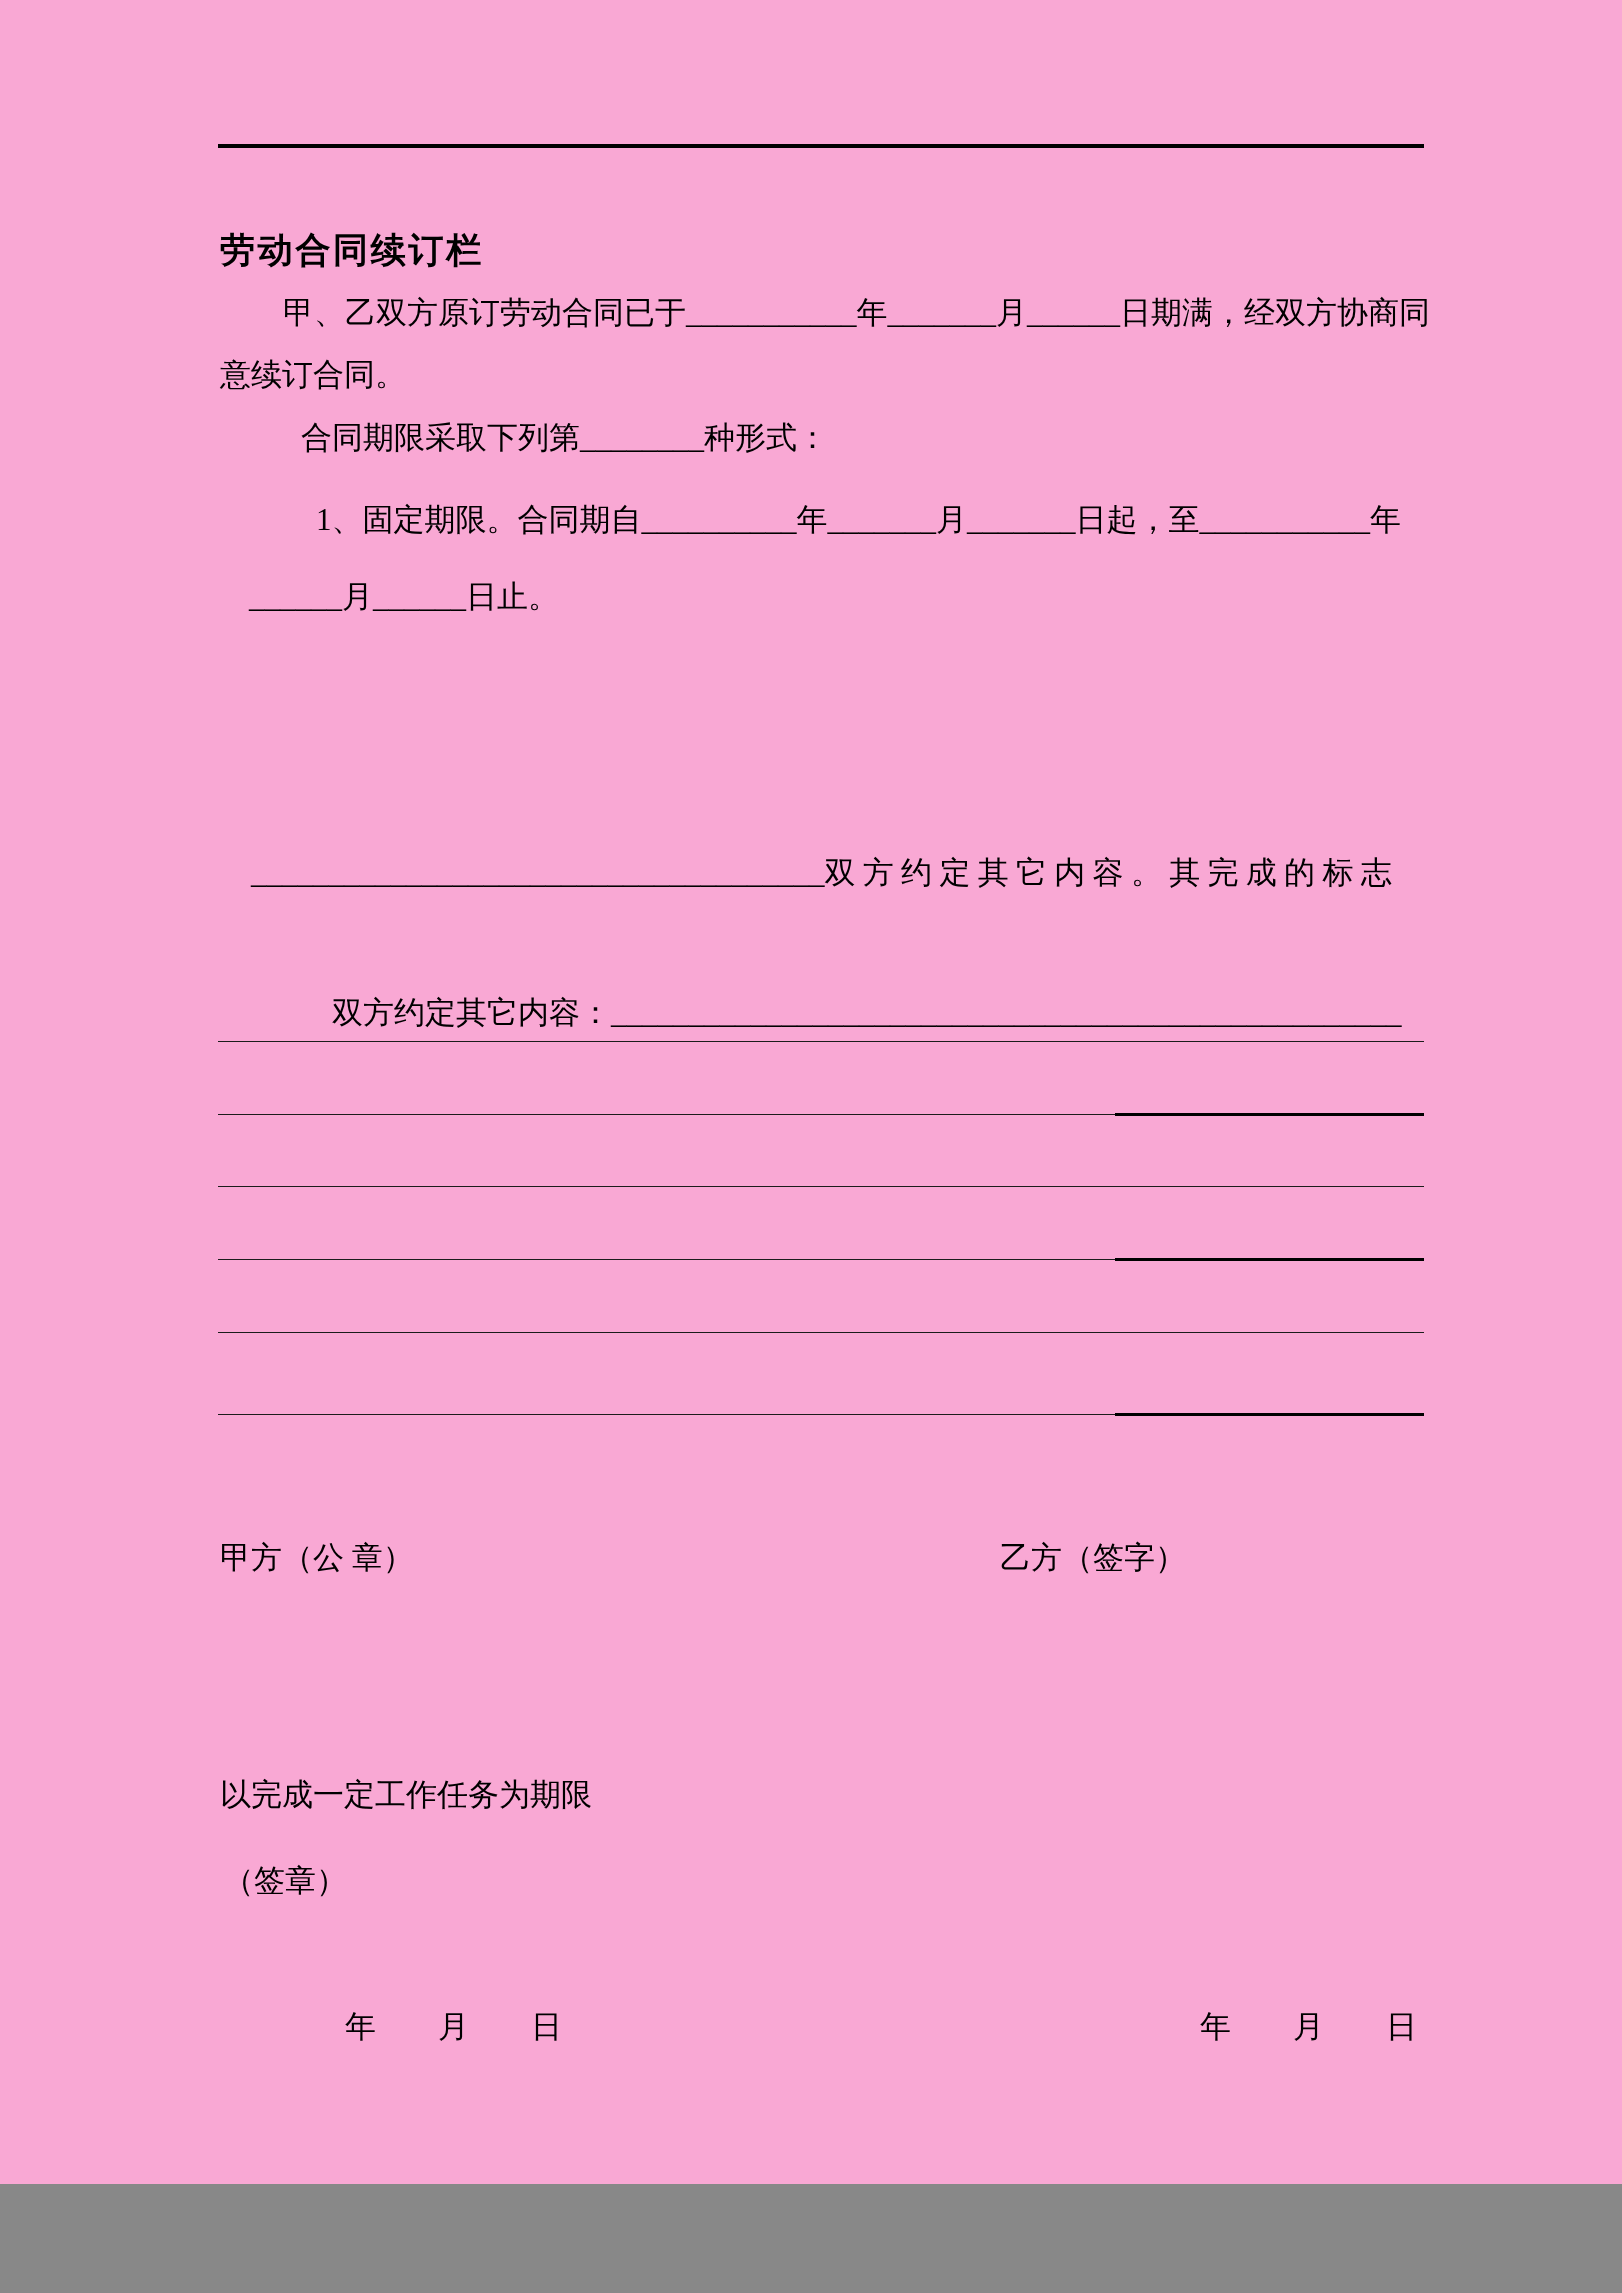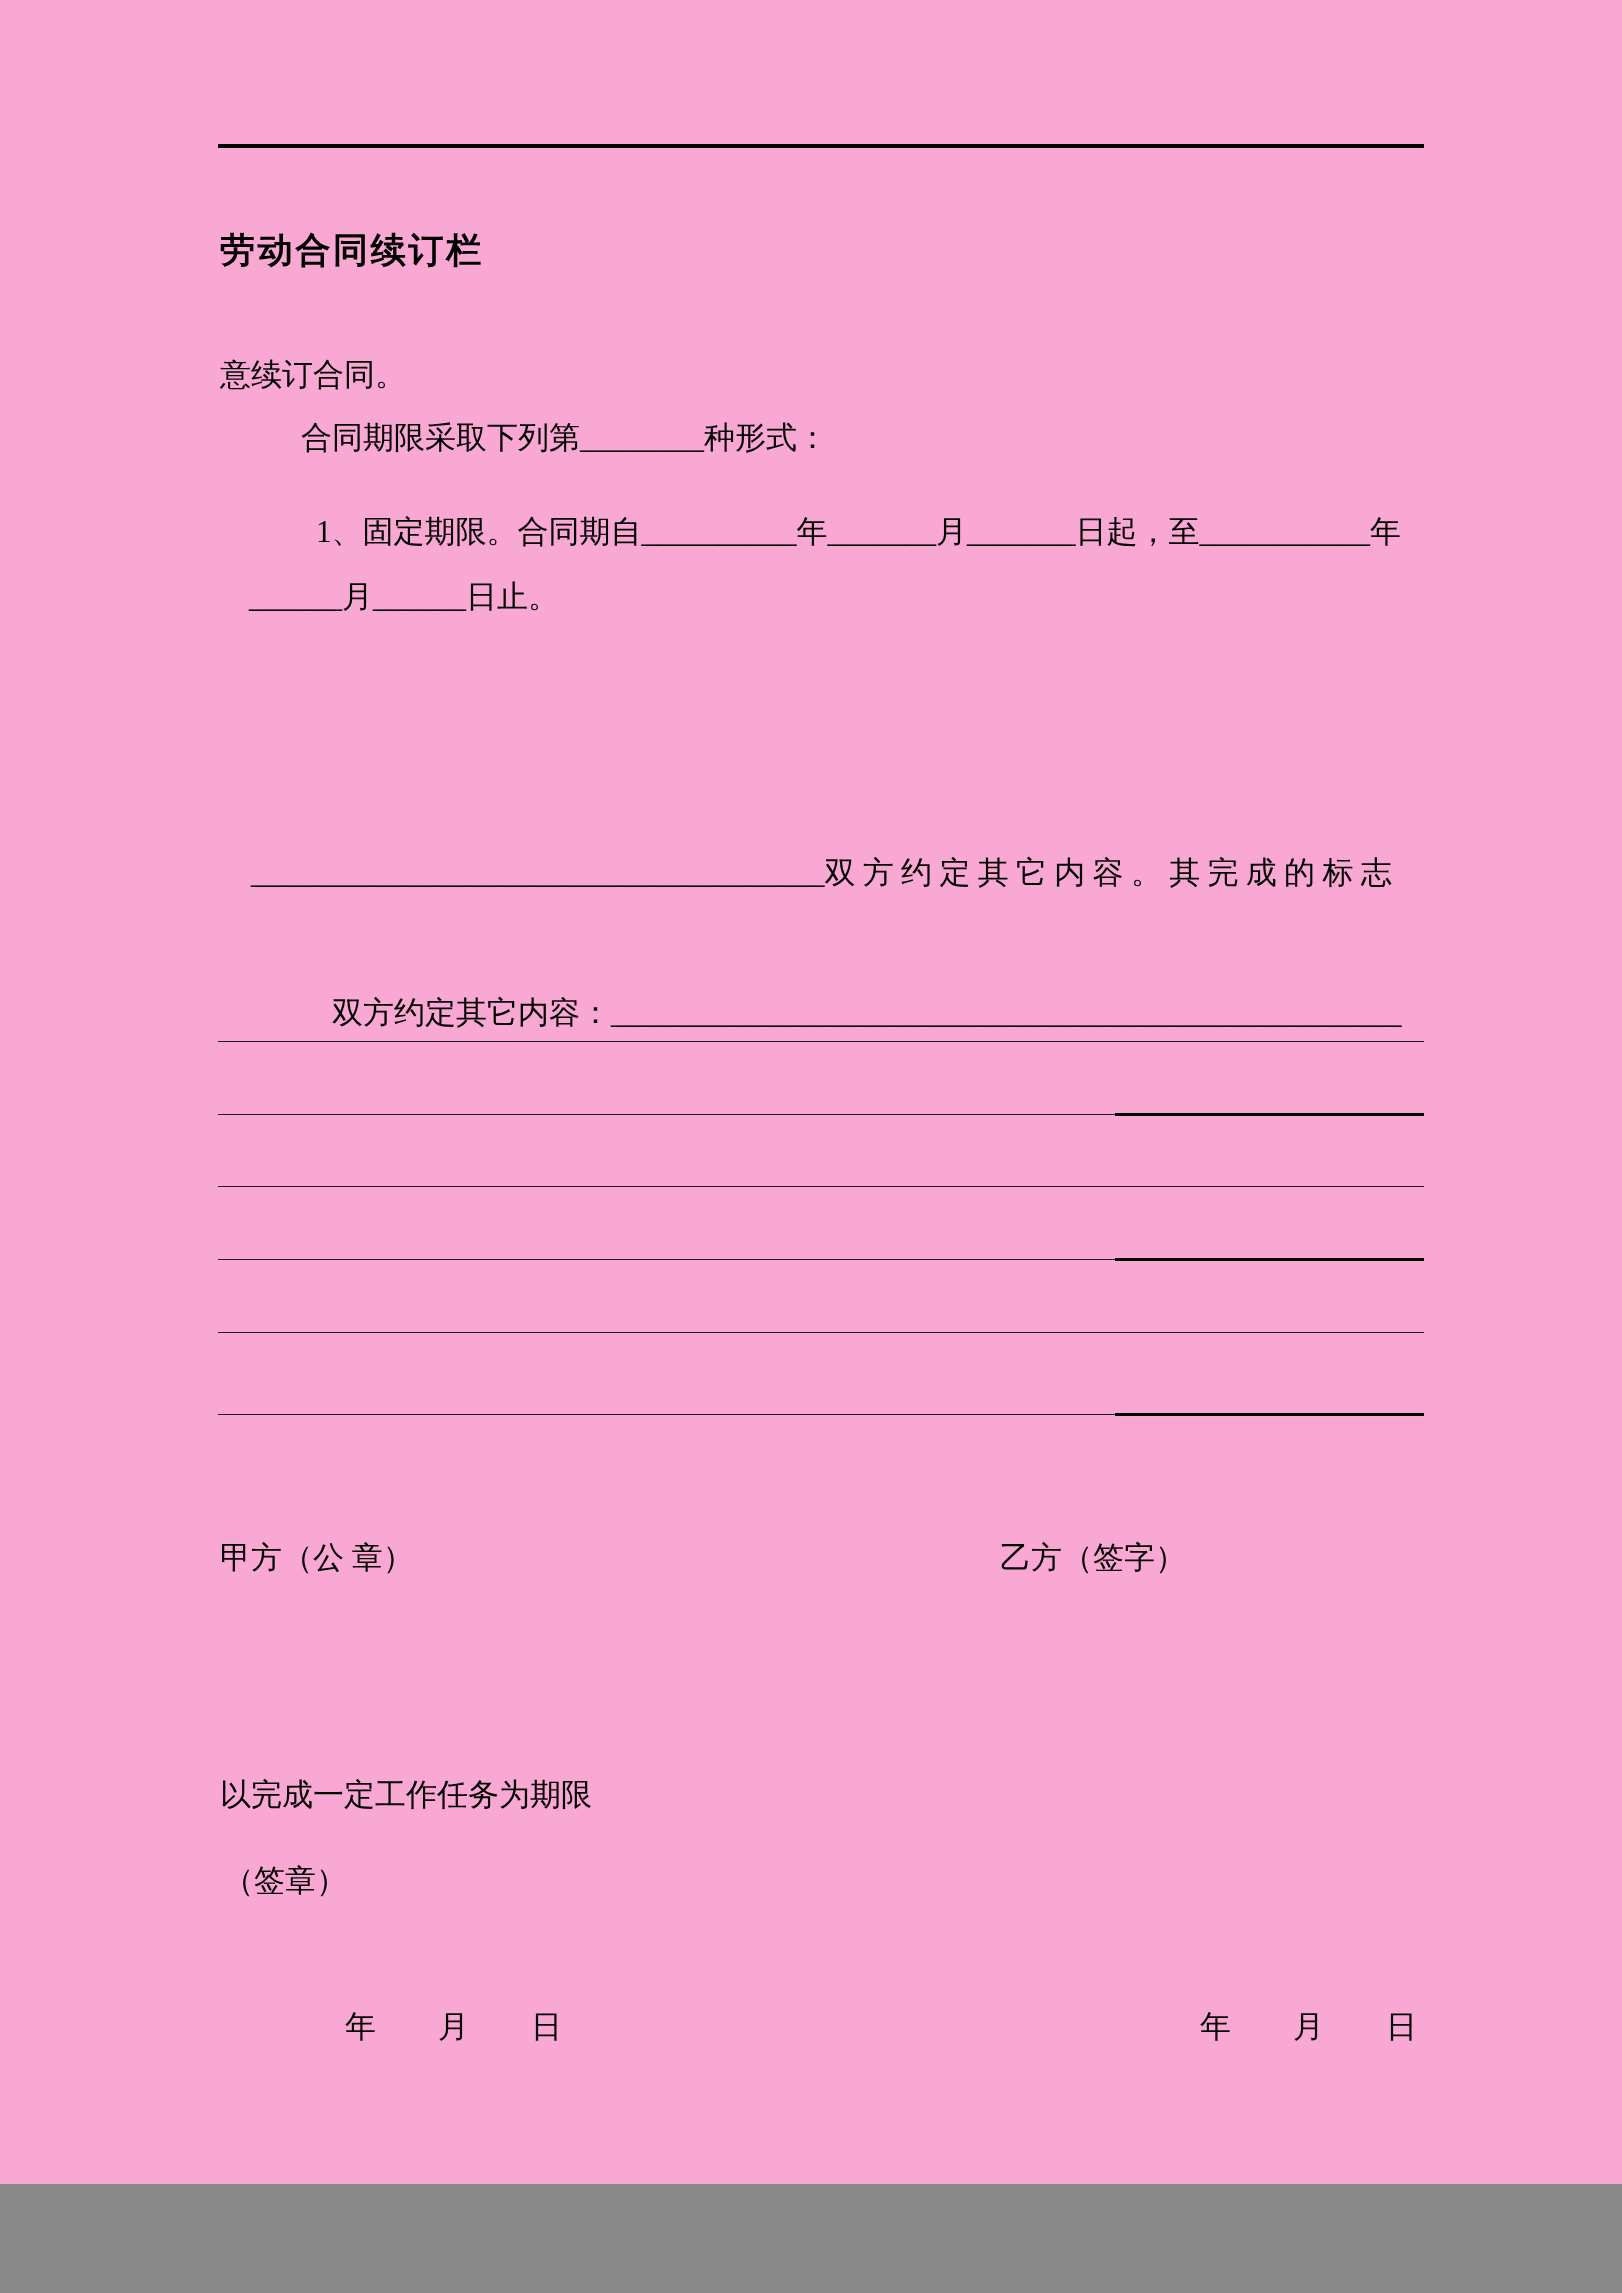--- a/index.html
+++ b/index.html
@@ -55,26 +55,27 @@
 </style>
 </head>
 <body>
 
 <div class="page">
 
   <div class="rule"></div>
 
   <div class="doc-title">劳动合同续订栏</div>
 
+  <div class="line" style="left:283px; top:291px;">甲、乙双方原订劳动合同已于___________年_______月______日期满，经双方协商同</div>
 
   <div class="line" style="left:220px; top:353px;">意续订合同。</div>
 
   <div class="line" style="left:301px; top:416px;">合同期限采取下列第________种形式：</div>
 
-  <div class="line" style="left:316px; top:498px;margin-top:12px;">1、固定期限。合同期自__________年_______月_______日起，至___________年</div>
+  <div class="line" style="left:316px; top:498px;">1、固定期限。合同期自__________年_______月_______日起，至___________年</div>
 
   <div class="line" style="left:249px; top:575px;">______月______日止。</div>
 
 
 
   <div class="line" style="left:220px; top:807px;">
     <span>_____________________________________</span><span class="spaced">双方约定其它内容。其完成的标志</span>
   </div>
 
 

